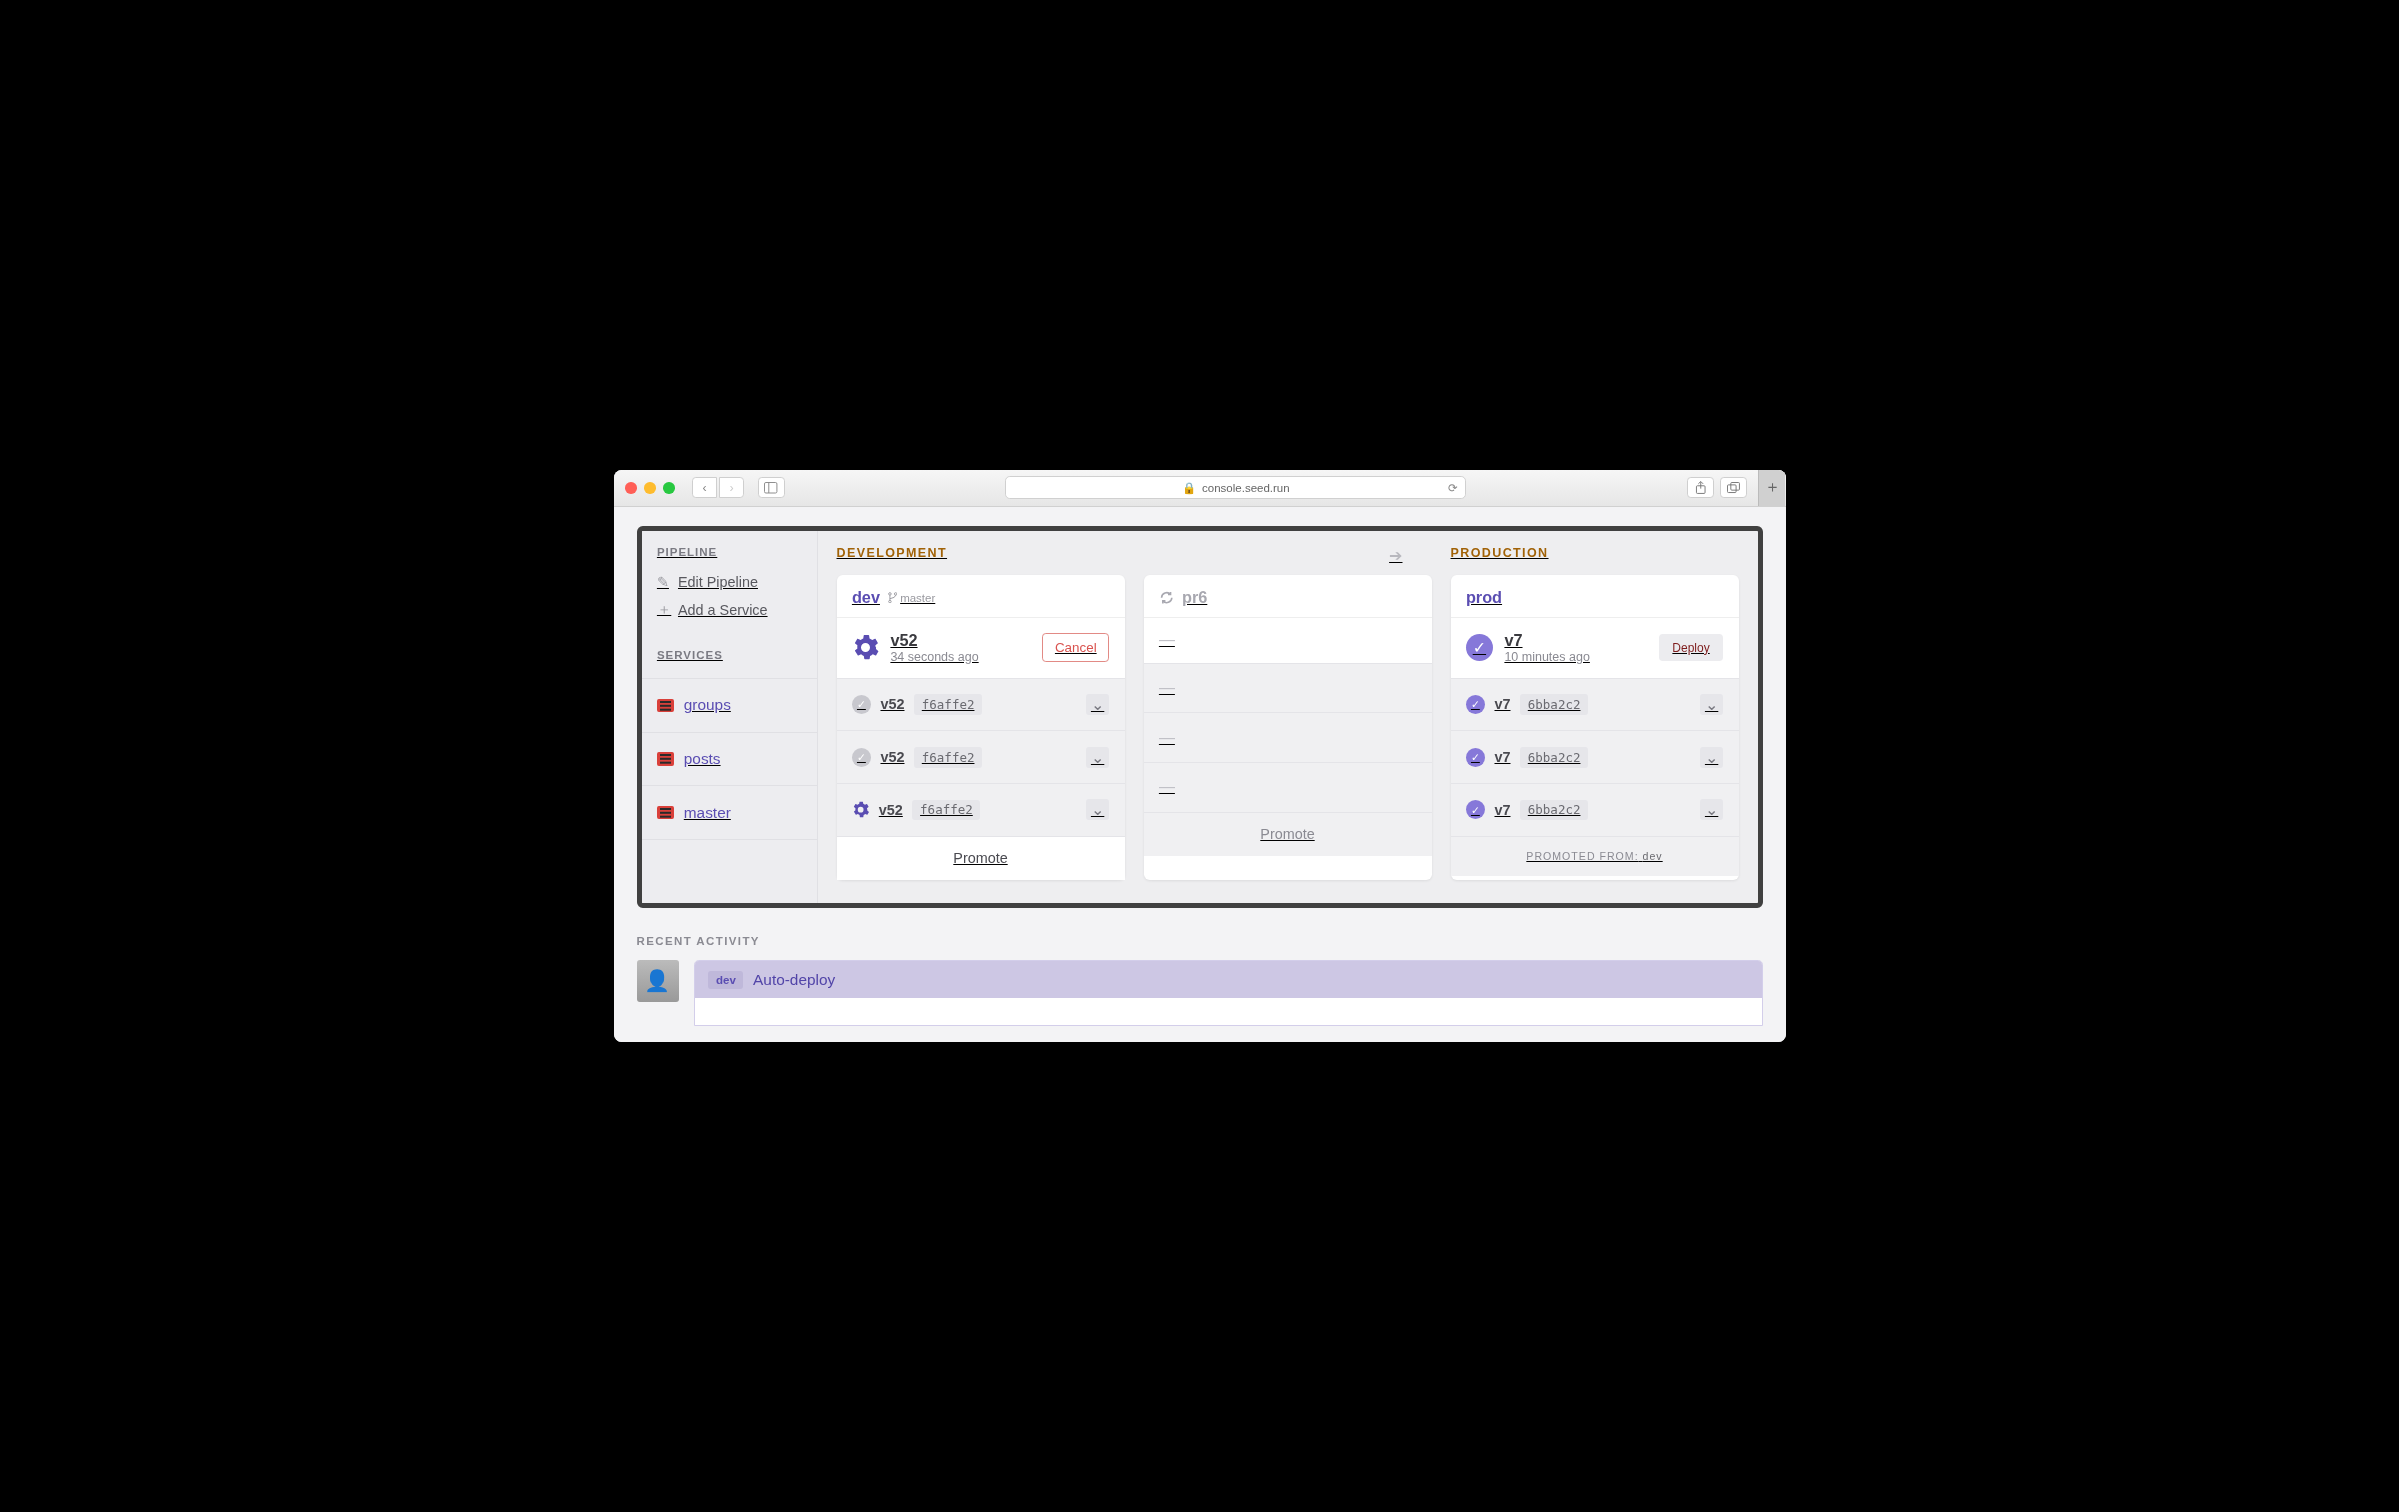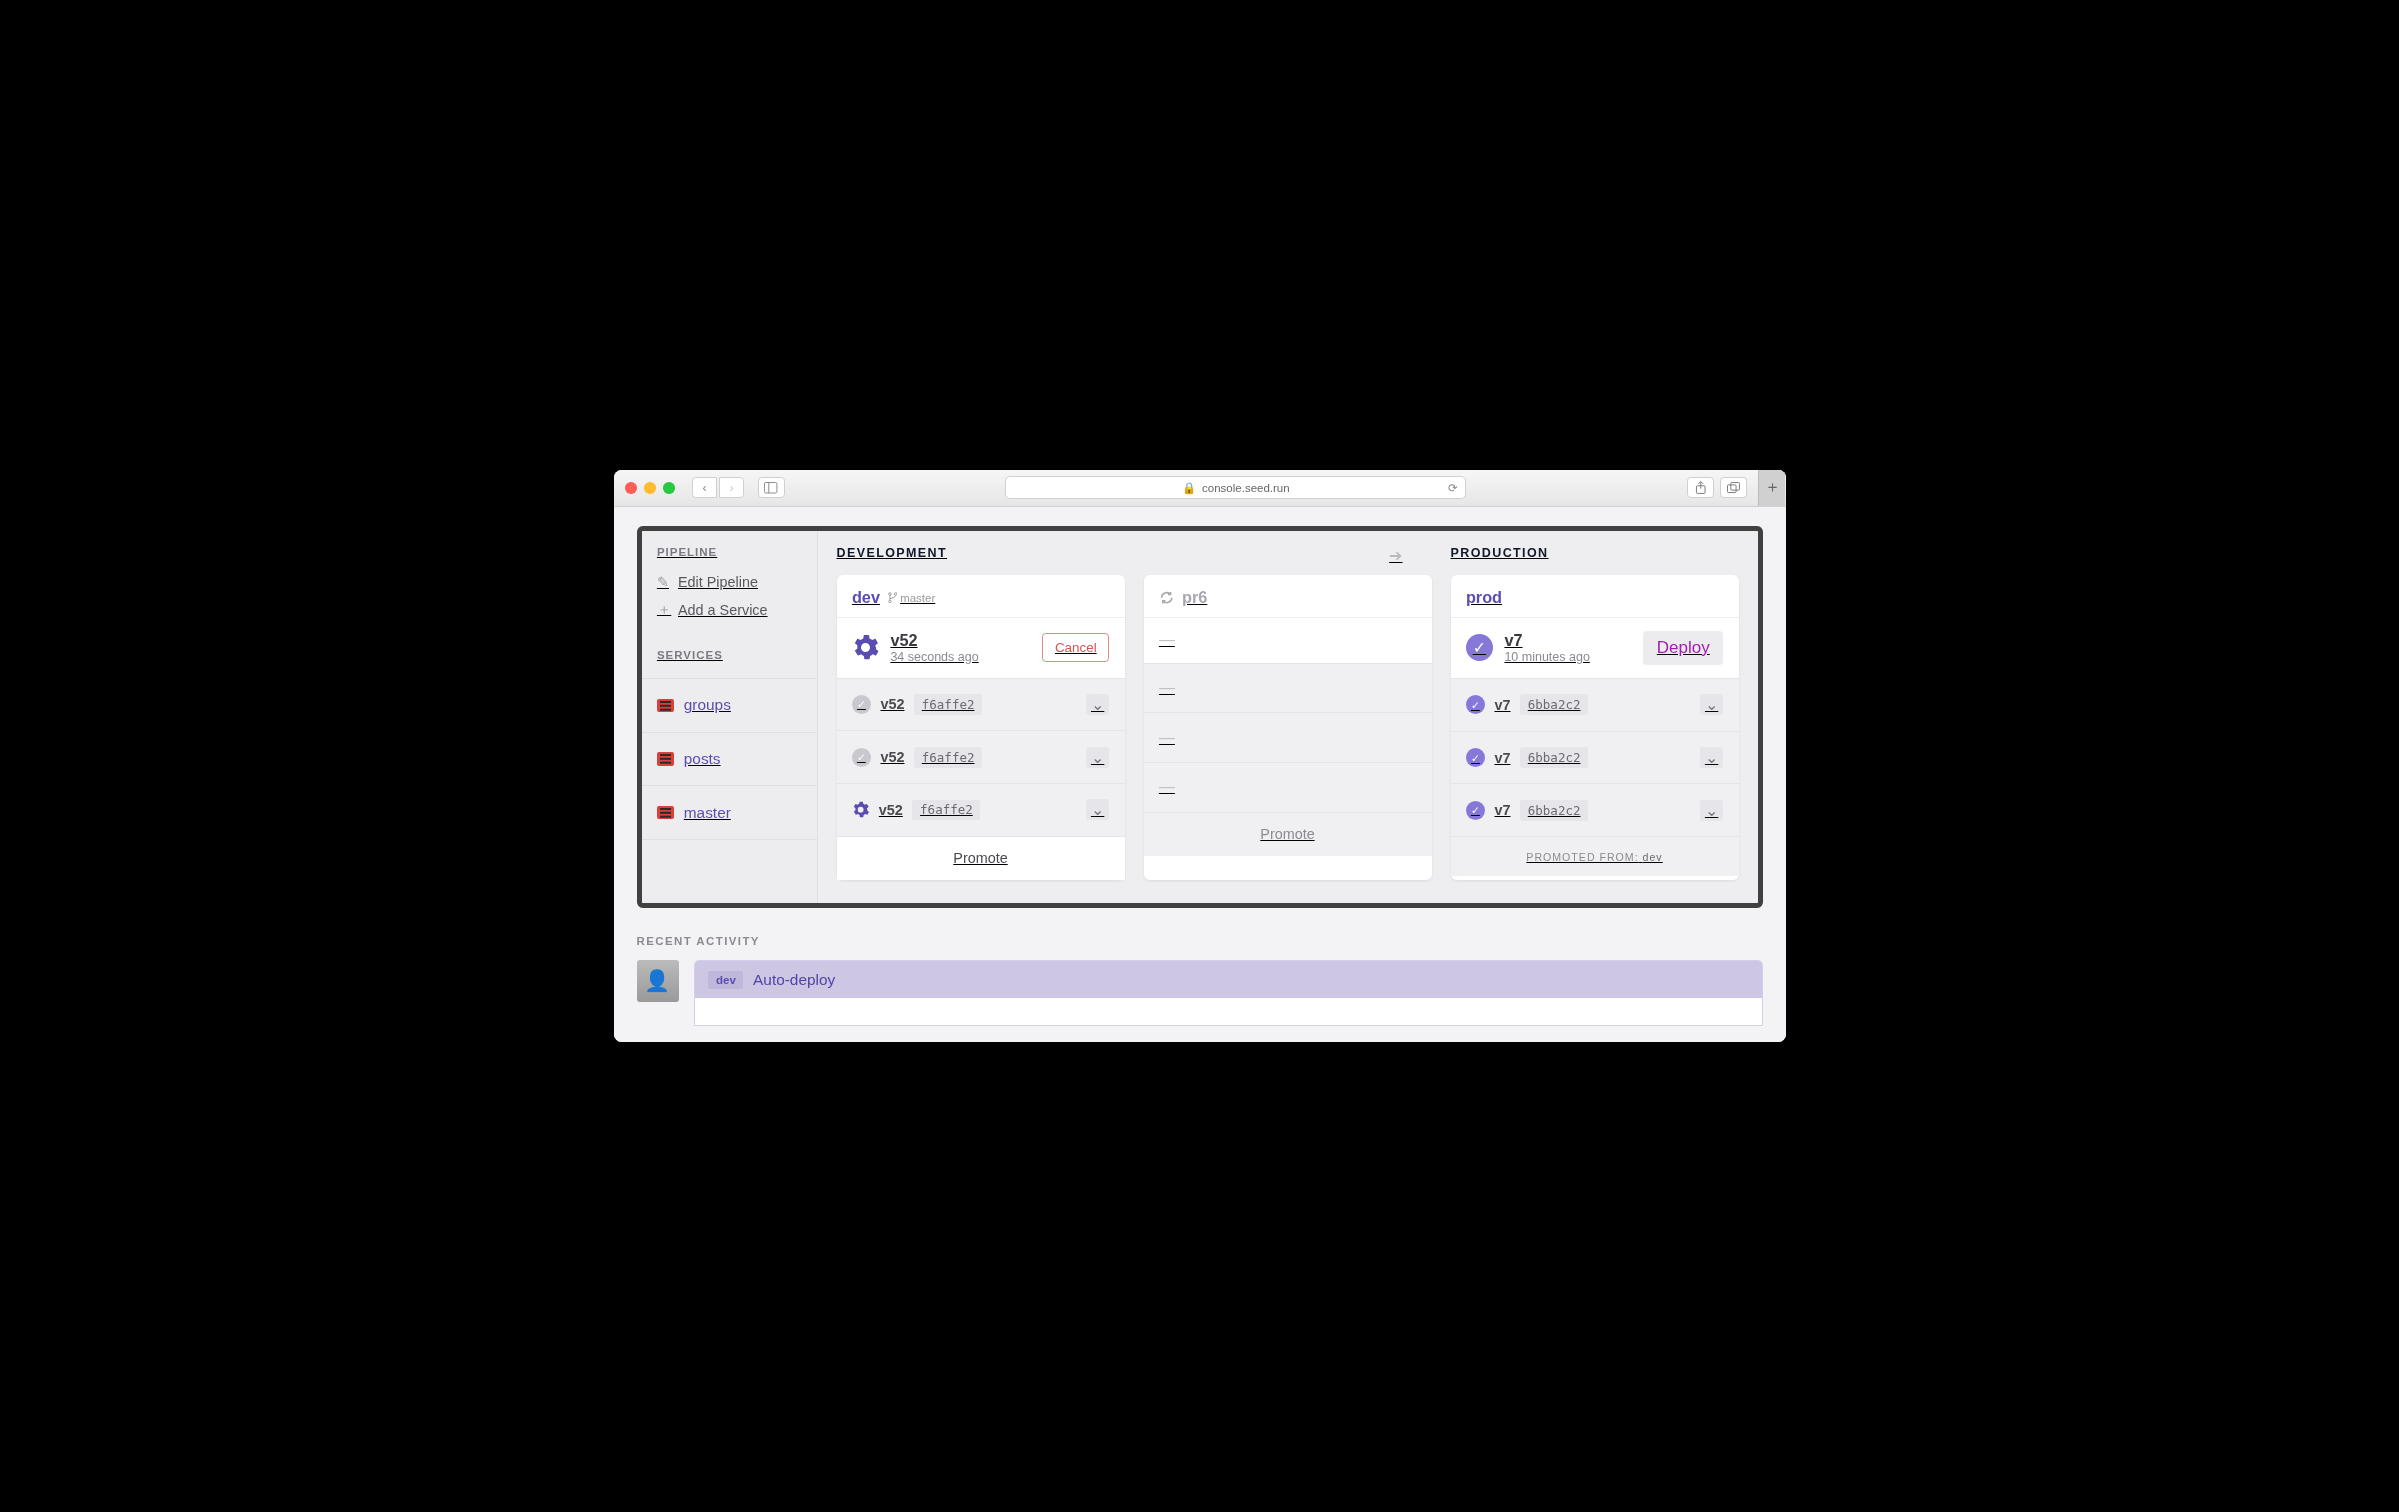--- a/index.html
+++ b/index.html
@@ -91,21 +91,21 @@
   }
   .service-icon::before {
     content:""; position:absolute; left:2.9px; top:1.9px; right:2.9px; height:1.9px;
     background:#2a2a2a; box-shadow: 0 3.8px 0 #2a2a2a, 0 7.7px 0 #2a2a2a;
   }
   .service-name { color:#5a4db2; font-size:15.4px; }
 
   .main { flex:1; padding:15.4px 19px 23px; position:relative; }
   .stage-headers { display:flex; gap:19px; margin-bottom:9.6px; position:relative; }
   .stage-hdr {
-    font-size:12.5px; font-weight:700; color:#0f172a; letter-spacing:1.4px;
+    font-size:12.5px; font-weight:700; color:#a16207; letter-spacing:1.4px;
   }
   .stage-hdr.dev { flex:1; }
   .stage-hdr.prod { width:288px; }
   .arrow-divider { color:#b8b8be; margin-right:29px; }
 
   .stages { display:flex; gap:19px; }
   .card {
     width:288px; background:#fff; border-radius:5.8px;
     box-shadow:0 1px 2.9px rgba(0,0,0,0.08); display:flex; flex-direction:column;
   }
@@ -122,22 +122,22 @@
   .gear-big { width:27px; height:27px; color:#5a4db2; }
   .check-big {
     width:27px; height:27px; background:#8678d9; border-radius:50%;
     display:flex; align-items:center; justify-content:center; color:#fff;
   }
   .btn-cancel {
     border:1px solid #e28a85; color:#d9534f; background:#fff;
     padding:5.8px 11.5px; border-radius:3.8px; font-size:13.4px; cursor:pointer;
   }
   .btn-deploy {
-    background:#ececef; color:#a21caf; border:none;
-    padding:6.7px 13.4px; border-radius:3.8px; font-size:17px; cursor:pointer;
+    background:#ececef; color:#7f1d1d; border:none;
+    padding:6.7px 13.4px; border-radius:3.8px; font-size:12px; cursor:pointer;
   }
   .card-body { background:#f0f0f2; }
   .svc-row {
     padding:15.4px 15.4px; border-top:1px solid #e4e4e8;
     display:flex; align-items:center; gap:9.6px;
   }
   .svc-check {
     width:19px; height:19px; background:#c8c8ce; border-radius:50%;
     display:flex; align-items:center; justify-content:center; color:#fff; font-size:10.6px;
   }

